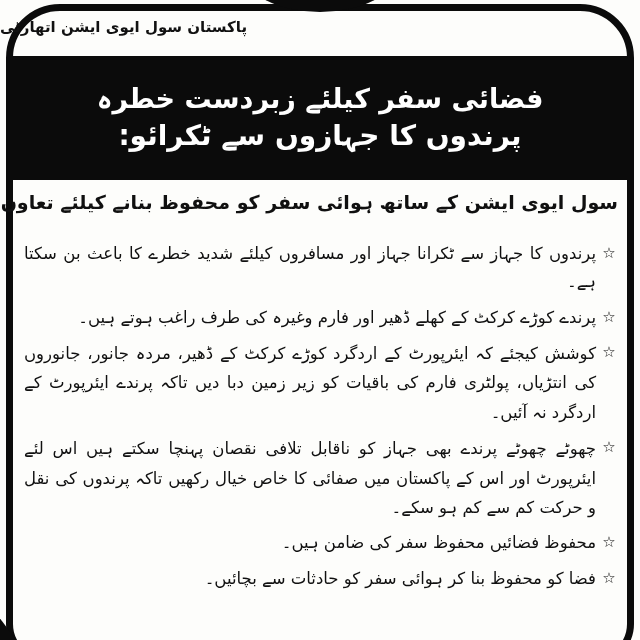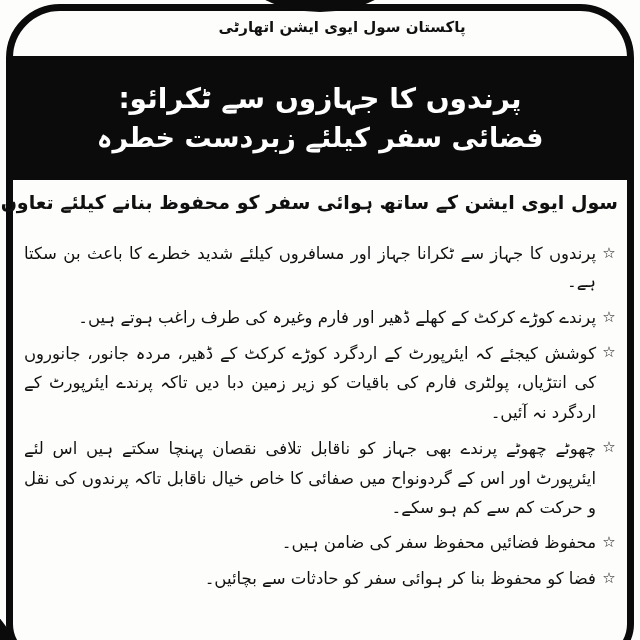--- a/index.html
+++ b/index.html
@@ -27,28 +27,27 @@
   .emblem-arc{
     position:absolute;
     top:-34px;left:50%;transform:translateX(-50%);
     width:150px;height:46px;
     background:#0b0b0b;
     border-radius:0 0 90px 90px / 0 0 46px 46px;
   }
   .authority{
     position:absolute;
     top:18px;left:0;right:0;
-    text-align:center;
+    text-align:left;
     font-size:15px;
     font-weight:600;
     color:#111;
     letter-spacing:0.4px;
     line-height:1.2;
     font-family:"DejaVu Sans","Liberation Sans",sans-serif;
-    padding-left:44px;
   }
   .banner{
     position:absolute;
     left:13px;right:13px;
     top:56px;height:124px;
     background:#0b0b0b;
     display:flex;flex-direction:column;
     align-items:center;justify-content:center;
     gap:2px;
   }
@@ -113,22 +112,22 @@
 <body>
 
 <div class="poster">
 
   <div class="frame"></div>
   <div class="emblem-arc"></div>
 
   <div class="authority">پاکستان سول ایوی ایشن اتھارٹی</div>
 
   <div class="banner">
+    <div class="banner-line l2">فضائی سفر کیلئے زبردست خطرہ</div>
     <div class="banner-line l1">پرندوں کا جہازوں سے ٹکرائو:</div>
-    <div class="banner-line l2">فضائی سفر کیلئے زبردست خطرہ</div>
   </div>
 
   <div class="subhead">سول ایوی ایشن کے ساتھ ہوائی سفر کو محفوظ بنانے کیلئے تعاون کیجئے:</div>
 
   <div class="bullets">
 
     <div class="bullet">
       <span class="star">☆</span>
       <span class="btext">پرندوں کا جہاز سے ٹکرانا جہاز اور مسافروں کیلئے شدید خطرے کا باعث بن سکتا ہے۔</span>
     </div>
@@ -138,21 +137,21 @@
       <span class="btext">پرندے کوڑے کرکٹ کے کھلے ڈھیر اور فارم وغیرہ کی طرف راغب ہوتے ہیں۔</span>
     </div>
 
     <div class="bullet b-tall">
       <span class="star">☆</span>
       <span class="btext">کوشش کیجئے کہ ایئرپورٹ کے اردگرد کوڑے کرکٹ کے ڈھیر، مردہ جانور، جانوروں کی انتڑیاں، پولٹری فارم کی باقیات کو زیر زمین دبا دیں تاکہ پرندے ایئرپورٹ کے اردگرد نہ آئیں۔</span>
     </div>
 
     <div class="bullet b-tall">
       <span class="star">☆</span>
-      <span class="btext">چھوٹے چھوٹے پرندے بھی جہاز کو ناقابل تلافی نقصان پہنچا سکتے ہیں اس لئے ایئرپورٹ اور اس کے گردونواح میں صفائی کا خاص خیال ناقابل تاکہ پرندوں کی نقل و حرکت کم سے کم ہو سکے۔</span>
+      <span class="btext">چھوٹے چھوٹے پرندے بھی جہاز کو ناقابل تلافی نقصان پہنچا سکتے ہیں اس لئے ایئرپورٹ اور اس کے پاکستان میں صفائی کا خاص خیال رکھیں تاکہ پرندوں کی نقل و حرکت کم سے کم ہو سکے۔</span>
     </div>
 
     <div class="bullet">
       <span class="star">☆</span>
       <span class="btext">محفوظ فضائیں محفوظ سفر کی ضامن ہیں۔</span>
     </div>
 
     <div class="bullet">
       <span class="star">☆</span>
       <span class="btext">فضا کو محفوظ بنا کر ہوائی سفر کو حادثات سے بچائیں۔</span>

